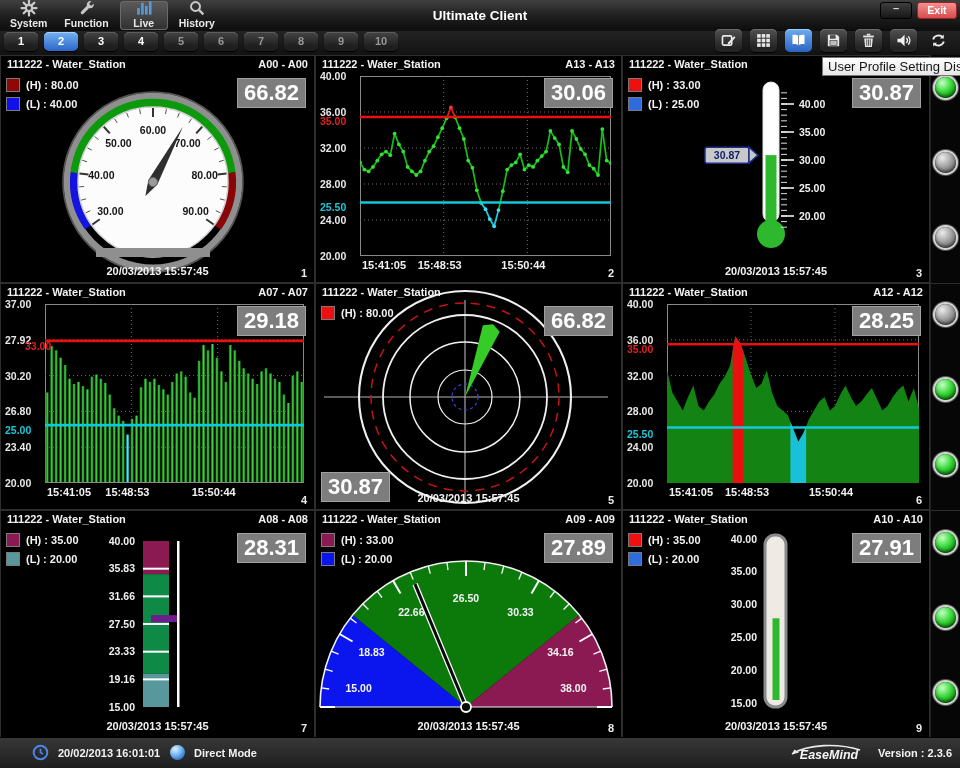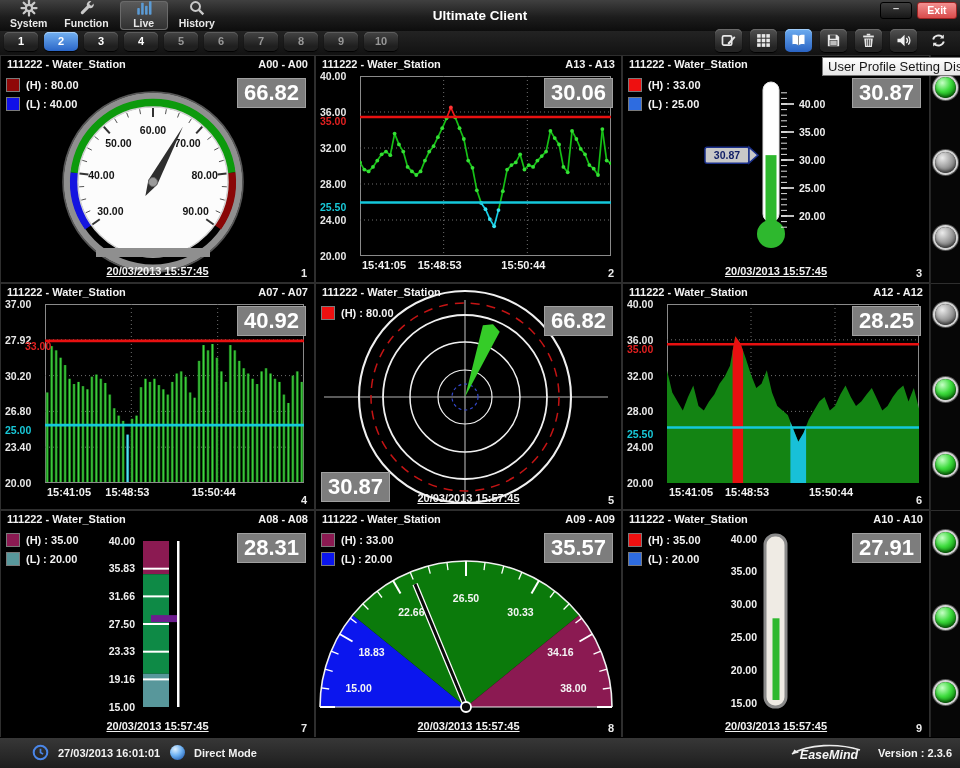--- a/index.html
+++ b/index.html
@@ -47,21 +47,21 @@
   .p-head{position:absolute;top:2px;left:6px;right:6px;display:flex;justify-content:space-between;
     color:#f2f2f2;font-size:11px;font-weight:bold;z-index:5;gap:26px;}
   .p-legend{position:absolute;top:22px;left:5px;z-index:6;}
   .lg-row{display:flex;align-items:center;gap:6px;margin-bottom:5px;}
   .lg-sq{width:14px;height:14px;border:1px solid #7a7a7a;box-sizing:border-box;}
   .lg-tx{color:#f2f2f2;font-size:11px;font-weight:bold;}
   .value-box{position:absolute;top:22px;right:8px;background:#7d7d7d;border:1px solid #a0a0a0;
     color:#fff;font-size:22px;font-weight:bold;padding:0 6px;z-index:7;line-height:28px;}
   .value-box.sec{top:auto;right:auto;left:5px;bottom:7px;}
   .p-ts{position:absolute;bottom:5px;left:20px;right:20px;text-align:center;color:#f2f2f2;
-    font-size:11px;font-weight:bold;z-index:5;text-decoration:underline;}
+    font-size:11px;font-weight:bold;z-index:5;}
   .p-num{position:absolute;bottom:3px;right:7px;color:#eaeaea;font-size:11px;font-weight:bold;z-index:5;}
   .p-chart{position:absolute;left:0;top:0;right:0;bottom:0;}
   .ylab{position:absolute;left:4px;font-size:10.5px;font-weight:bold;color:#e8e8e8;z-index:4;}
   .xlab{position:absolute;font-size:11px;font-weight:bold;color:#f2f2f2;z-index:4;}
   .plot{position:absolute;left:44px;top:20px;z-index:1;}
   svg text{font-family:"Liberation Sans",sans-serif;font-weight:bold;}
   
   .ledstrip{position:absolute;top:55px;left:930px;width:30px;height:683px;background:#060606;
     border-left:1px solid #242424;box-sizing:border-box;}
   .led{position:absolute;left:4px;width:21px;height:21px;border-radius:50%;}
@@ -591,21 +591,21 @@
               <rect x="250.82810344827587" y="67.38823529411764" width="2.947241379310345" height="110.61176470588236" fill="url(#gb4)"></rect>
               <rect x="255.29362068965517" y="77.9176470588235" width="2.947241379310345" height="100.0823529411765" fill="url(#gb4)"></rect>
               <line x1="0" y1="36.85294117647059" x2="259" y2="36.85294117647059" stroke="#e81010" stroke-width="2.6"></line>
               <line x1="0" y1="121.08823529411765" x2="259" y2="121.08823529411765" stroke="#14c8dc" stroke-width="2.6"></line>
             </svg></div>
         </div>
         <div class="p-head">
           <span>111222 - Water_Station</span>
           <span>A07 - A07</span>
         </div>
-        <div class="value-box">40.92</div>
+        <div class="value-box">29.18</div>
         <div class="p-num">4</div>
       </div>
       <div class="panel">
         <div class="p-chart"><svg width="305" height="225">
             <line x1="8" y1="113" x2="292" y2="113" stroke="#b4b4b4" stroke-width="1.1"></line>
             <line x1="149" y1="16" x2="149" y2="216" stroke="#b4b4b4" stroke-width="1.1"></line>
             <circle cx="149" cy="113" r="27" fill="none" stroke="#f0f0f0" stroke-width="1.2"></circle>
             <circle cx="149" cy="113" r="55" fill="none" stroke="#f0f0f0" stroke-width="1.5"></circle>
             <circle cx="149" cy="113" r="82" fill="none" stroke="#f0f0f0" stroke-width="1.8"></circle>
             <circle cx="149" cy="113" r="106" fill="none" stroke="#f0f0f0" stroke-width="2.1"></circle>
@@ -751,21 +751,21 @@
         <div class="p-legend">
           <div class="lg-row">
             <span class="lg-sq" style="background: rgb(139, 26, 82);"></span>
             <span class="lg-tx">(H) : 33.00</span>
           </div>
           <div class="lg-row">
             <span class="lg-sq" style="background: rgb(11, 22, 238);"></span>
             <span class="lg-tx">(L) : 20.00</span>
           </div>
         </div>
-        <div class="value-box">35.57</div>
+        <div class="value-box">27.89</div>
         <div class="p-ts">20/03/2013 15:57:45</div>
         <div class="p-num">8</div>
       </div>
       <div class="panel">
         <div class="p-chart"><svg width="306" height="226">
             <rect x="142" y="24" width="21" height="172" rx="10" fill="#efebe4" stroke="#8a8a8a" stroke-width="3"></rect>
             <rect x="149.5" y="107.3104" width="7" height="81.6896" fill="#2eb82e"></rect>
             <text x="134" y="31.5" font-size="10.5" fill="#f0f0f0" text-anchor="end">40.00</text>
             <text x="134" y="64.3" font-size="10.5" fill="#f0f0f0" text-anchor="end">35.00</text>
             <text x="134" y="97.1" font-size="10.5" fill="#f0f0f0" text-anchor="end">30.00</text>
@@ -807,21 +807,21 @@
       <div class="led-sep" style="top: 455.3px;"></div>
     </div>
 
   <div class="tooltip">User Profile Setting Display</div>
 
   <div class="statusbar">
     <svg class="sb-clock" width="17" height="17" viewBox="0 0 17 17">
       <circle cx="8.5" cy="8.5" r="6.8" fill="none" stroke="#4a86e8" stroke-width="2"></circle>
       <path d="M8.5 4.8V8.5l2.6 1.6" stroke="#4a86e8" stroke-width="1.7" fill="none"></path>
     </svg>
-    <span class="sb-time">27/03/2013 16:01:01</span>
+    <span class="sb-time">20/02/2013 16:01:01</span>
     <div class="sphere"></div>
     <span class="sb-mode">Direct Mode</span>
     <svg class="sb-brand" width="80" height="20" viewBox="0 0 80 20">
       <path d="M4 11 C 20 1, 50 0, 72 7" stroke="#ececec" stroke-width="1.6" fill="none"></path>
       <path d="M4 11 l7 -1.2 -4.6 -3.2z" fill="#ececec"></path>
       <text x="41" y="16" text-anchor="middle" font-size="12.5" font-style="italic" font-family="DejaVu Serif, serif" fill="#f5f5f5">EaseMind</text>
     </svg>
     <span class="sb-version">Version : 2.3.6</span>
   </div>
 

